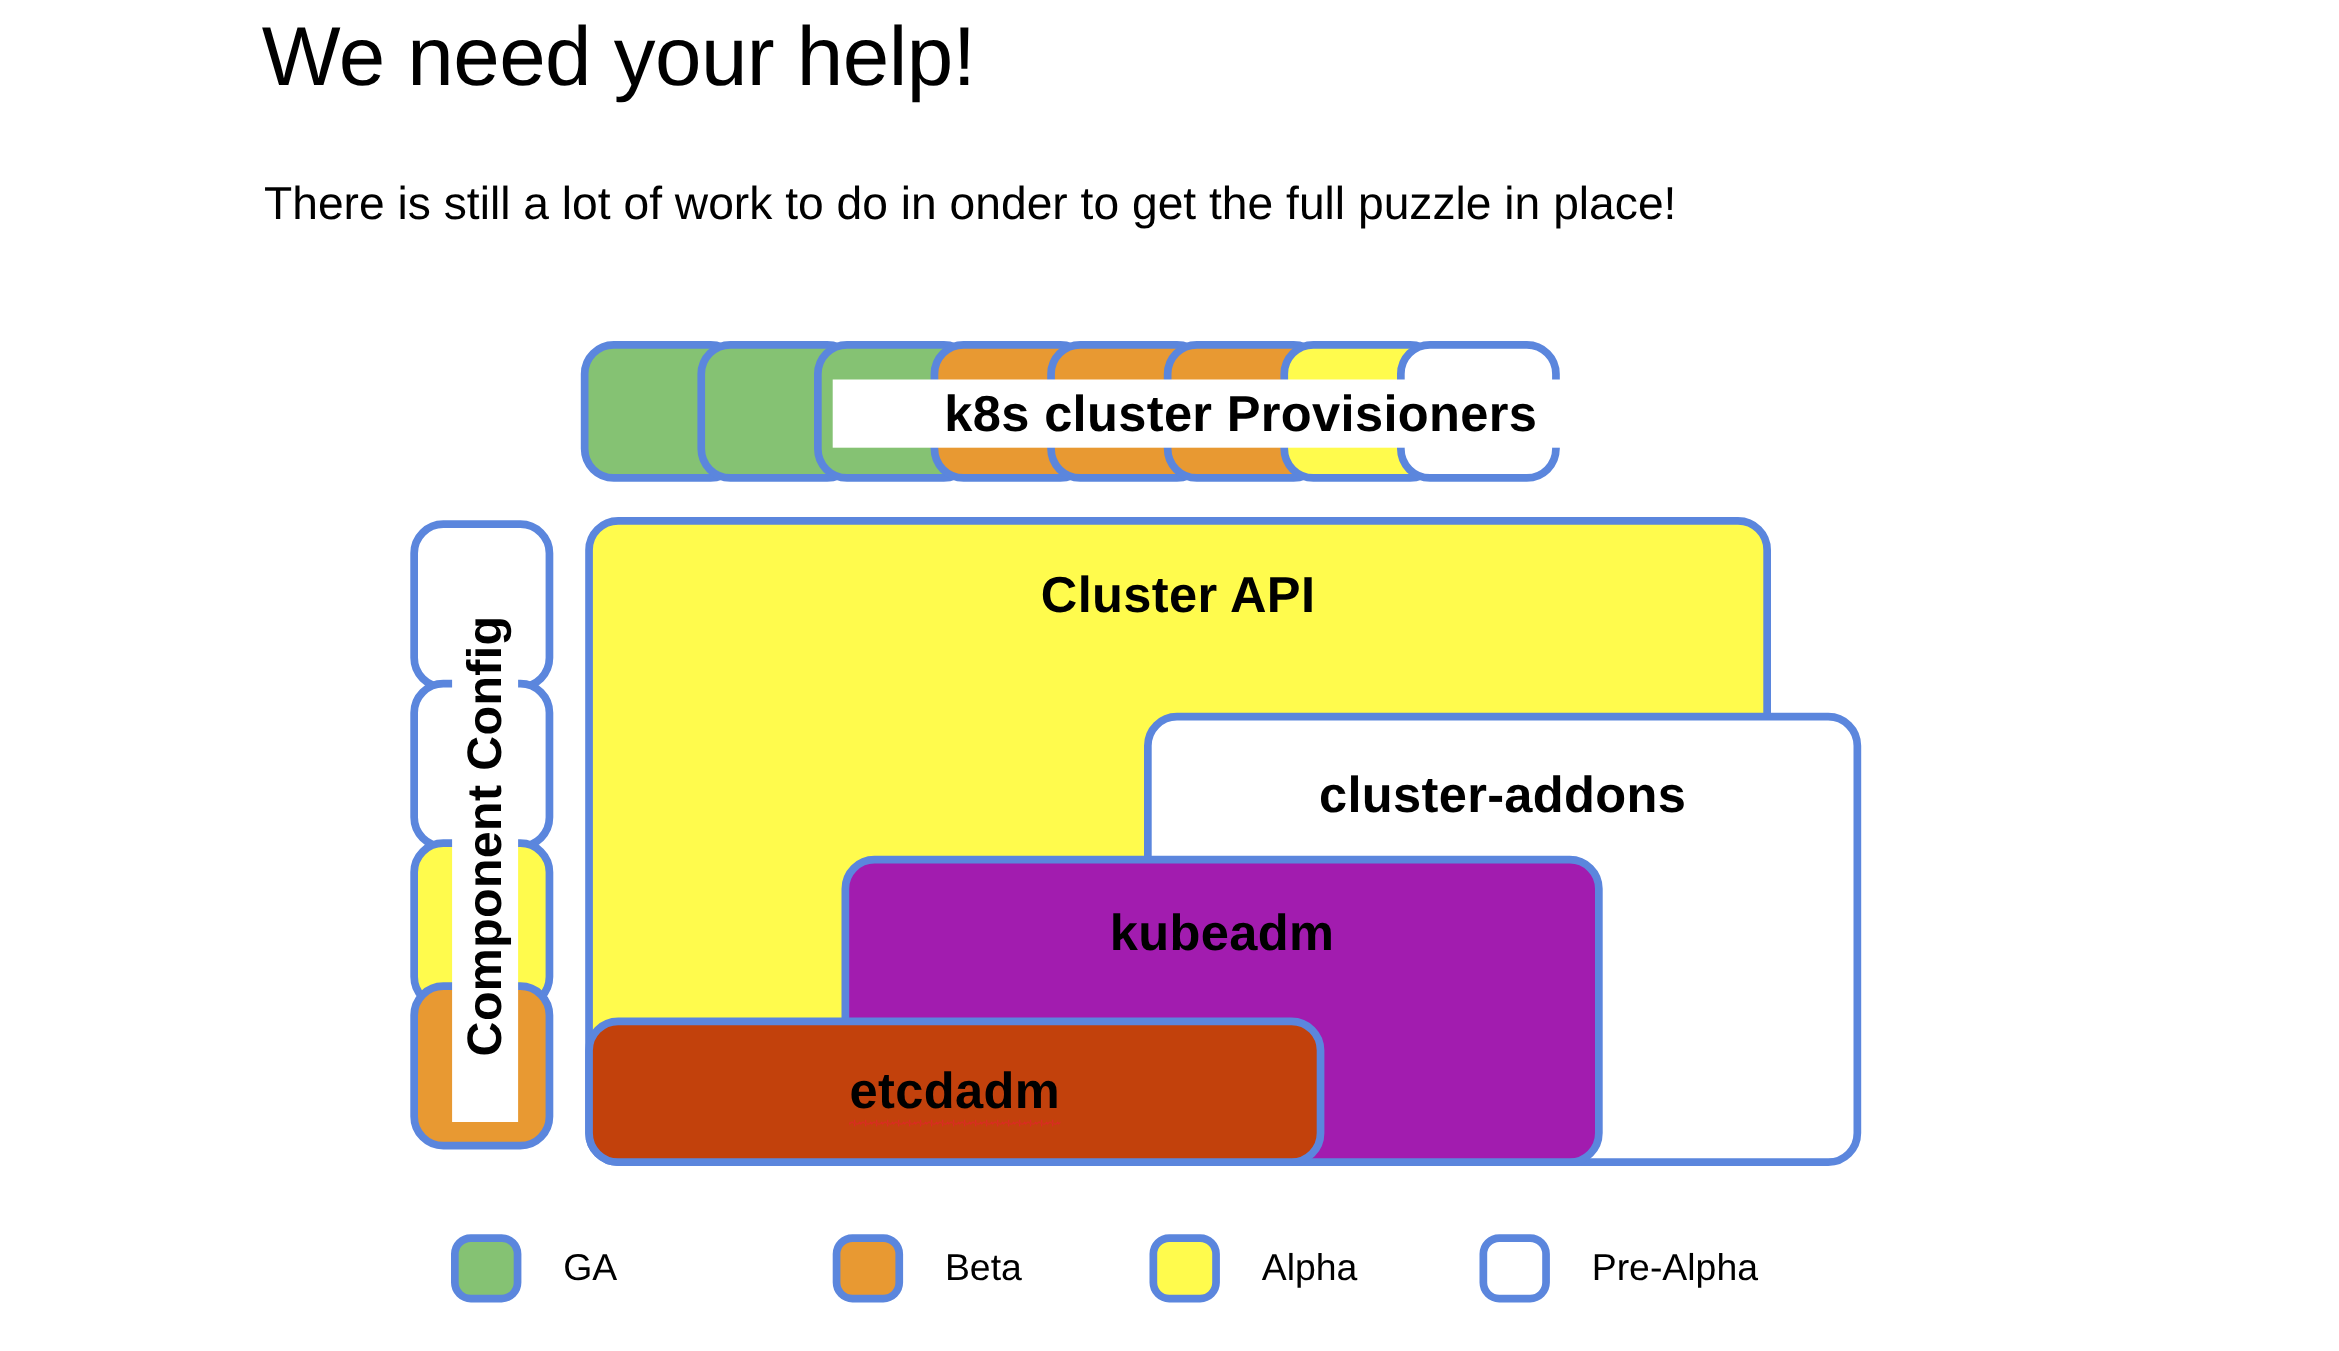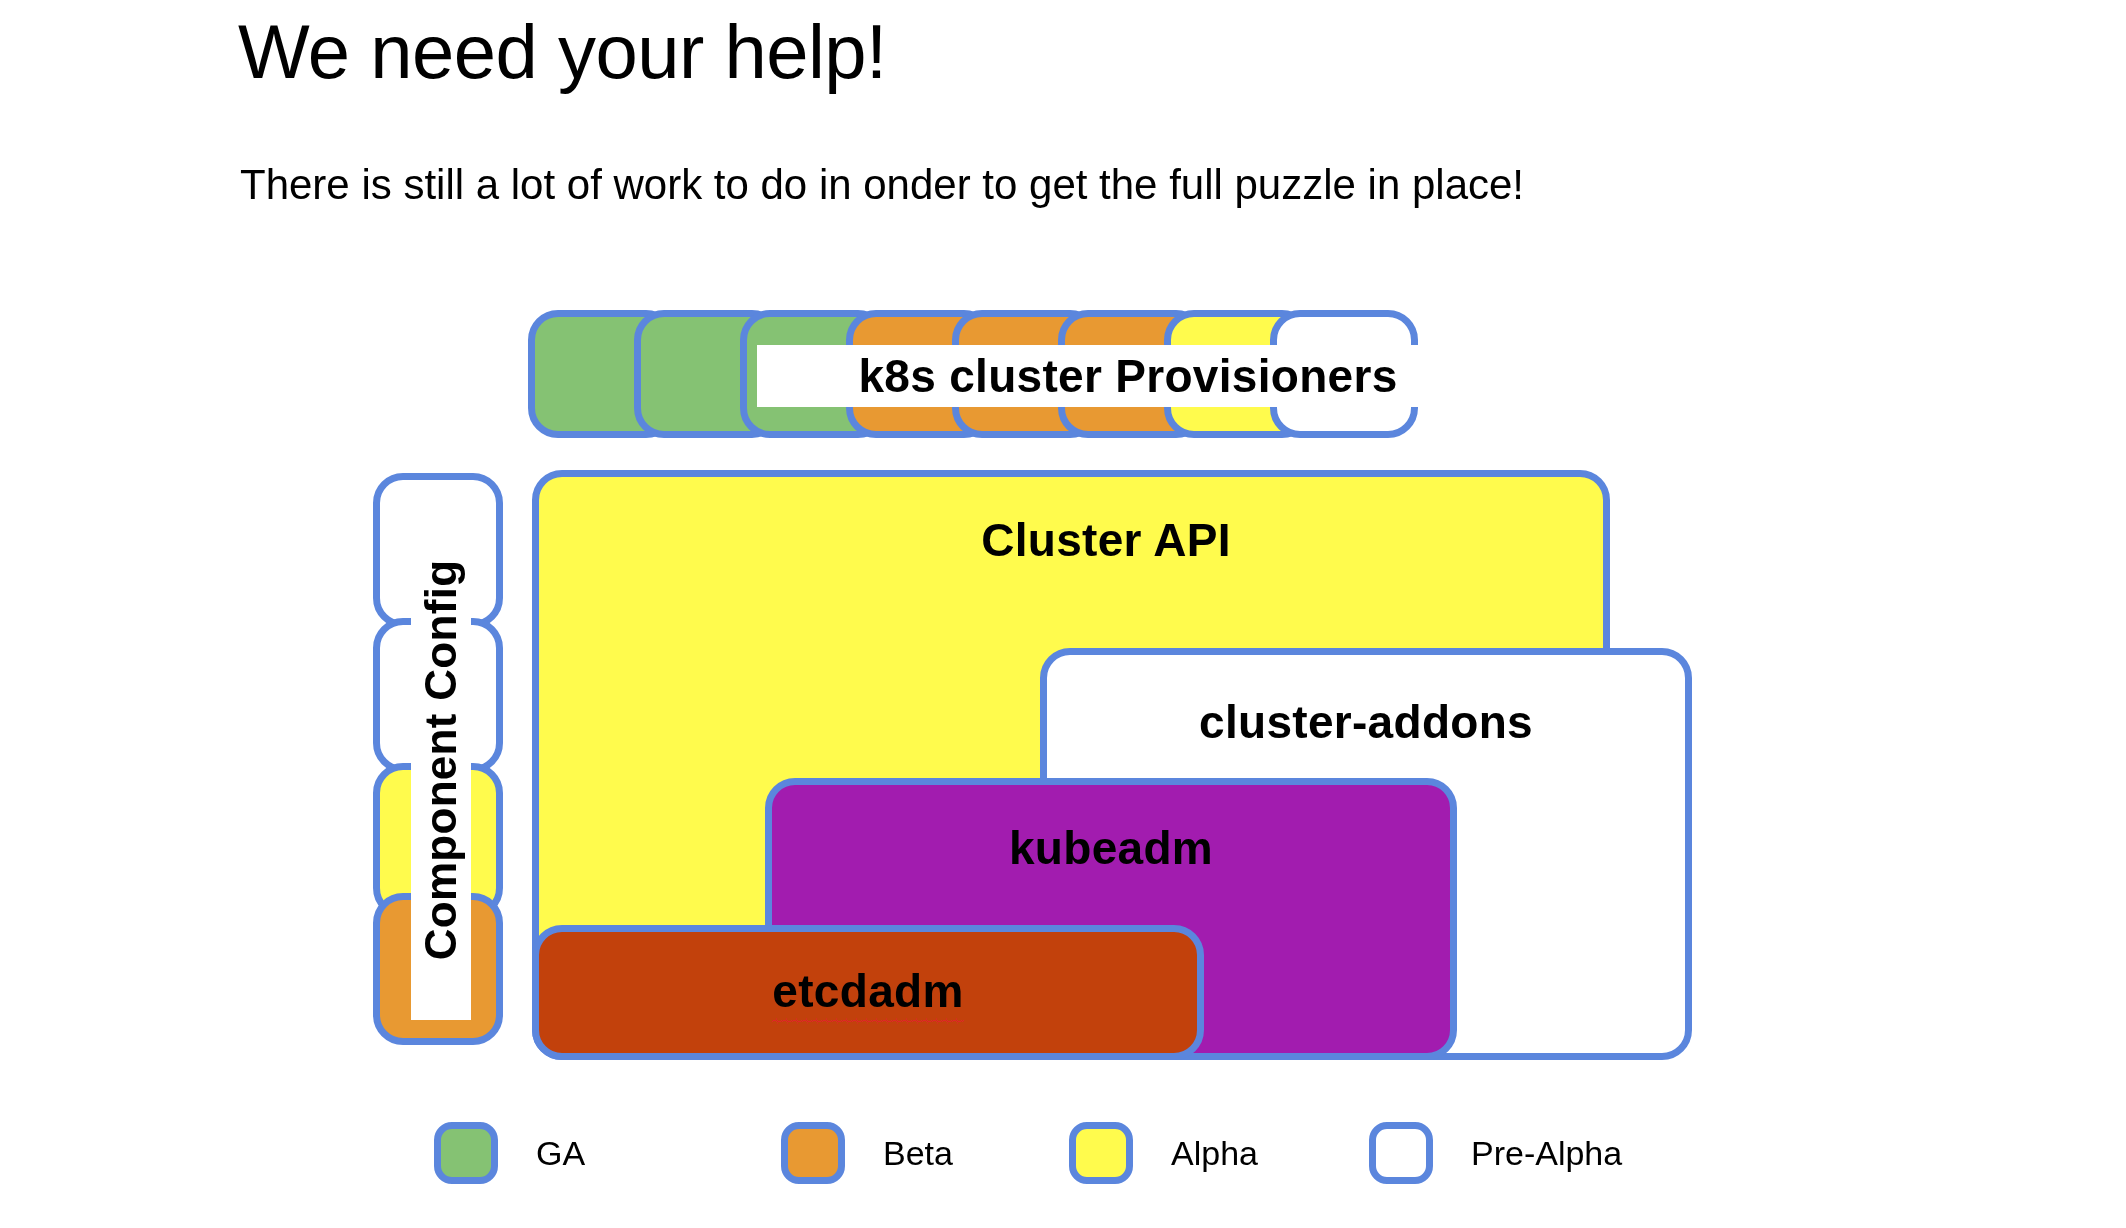--- a/index.html
+++ b/index.html
@@ -103,21 +103,20 @@
     transform: rotate(-90deg);
     letter-spacing: 0.3px;
   }
 
   
   #box-cluster-api {
     left: 532px; top: 470px;
     width: 1078px; height: 590px;
     background: #FFFB4D;
     z-index: 2;
-    padding-left: 35px;
   }
   #box-cluster-addons {
     left: 1040px; top: 648px;
     width: 652px; height: 412px;
     background: #ffffff;
     z-index: 3;
   }
   #box-kubeadm {
     left: 765px; top: 778px;
     width: 692px; height: 282px;
@@ -162,21 +161,20 @@
     background-repeat: repeat-x;
   }
 
   
   #legend { position: absolute; left: 0; top: 0; }
   .legend-item {
     position: absolute;
     top: 1122px;
     display: flex;
     align-items: center;
-    margin-left: 24px;
   }
   .legend-swatch {
     box-sizing: border-box;
     width: 64px;
     height: 62px;
     border: 7px solid #5B86DD;
     border-radius: 18px;
     flex: 0 0 auto;
   }
   .legend-text {

